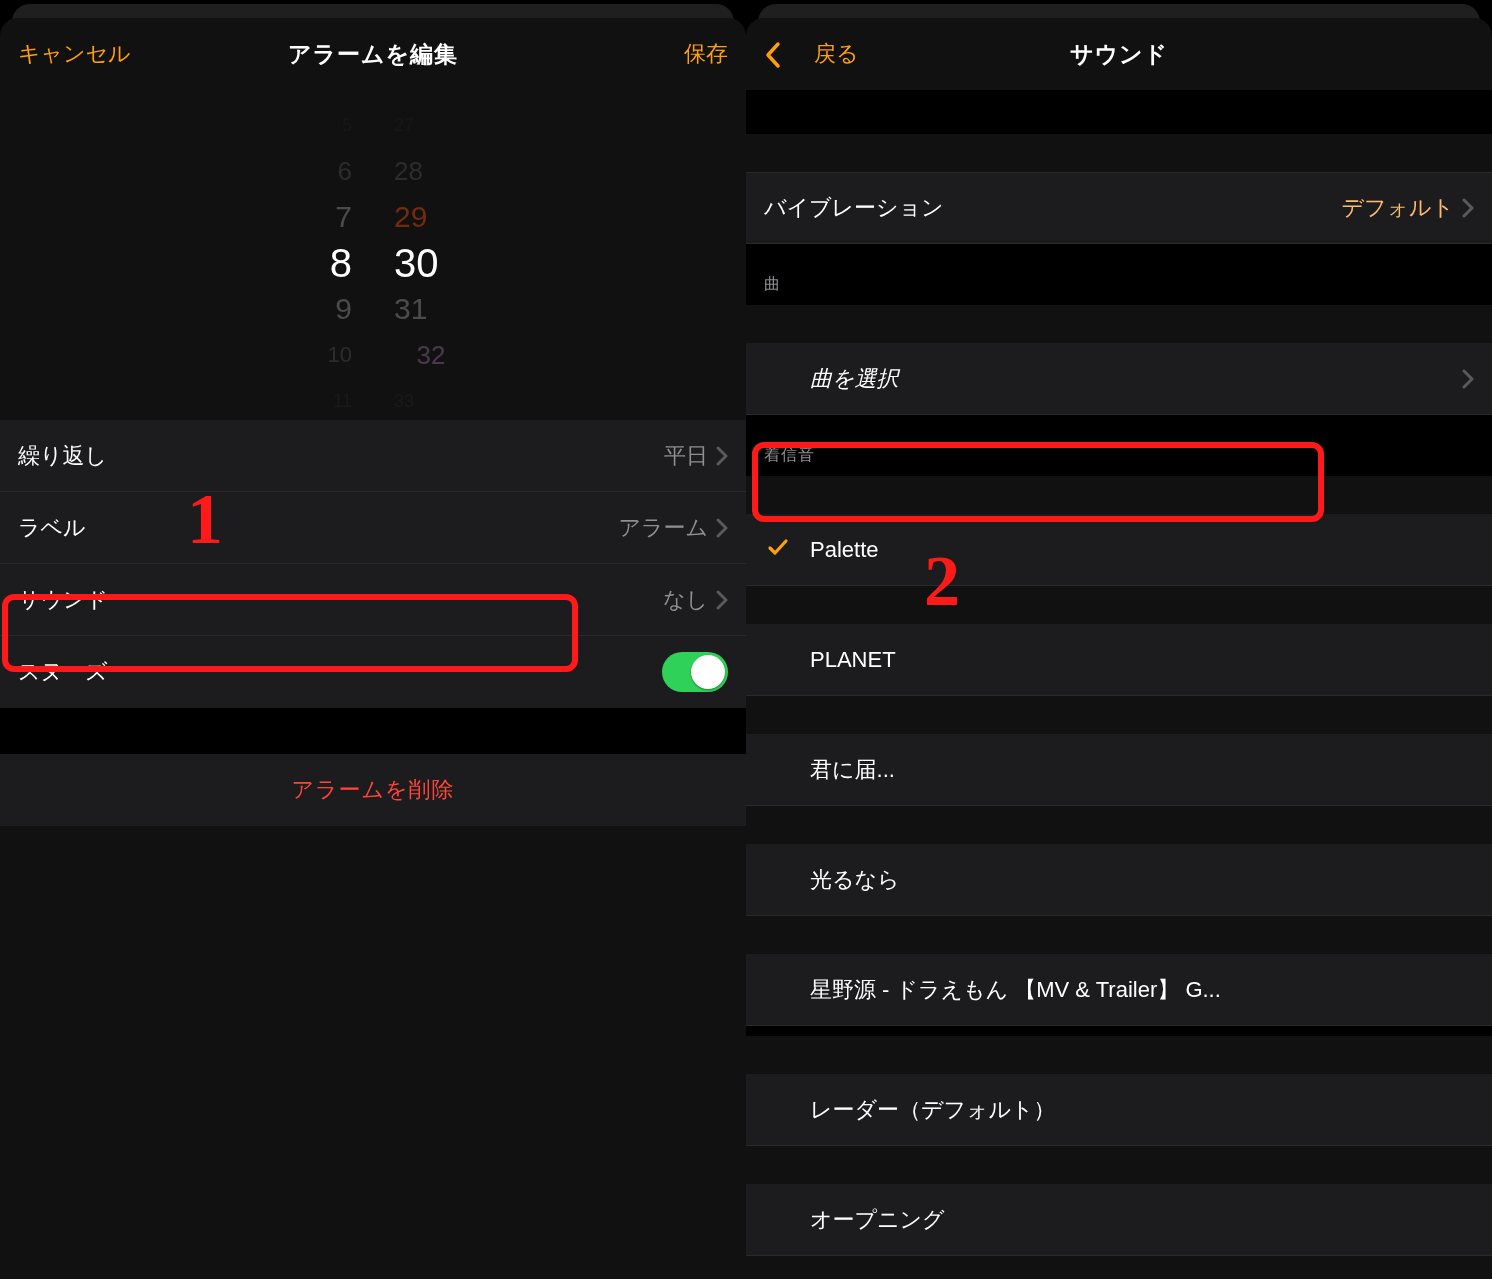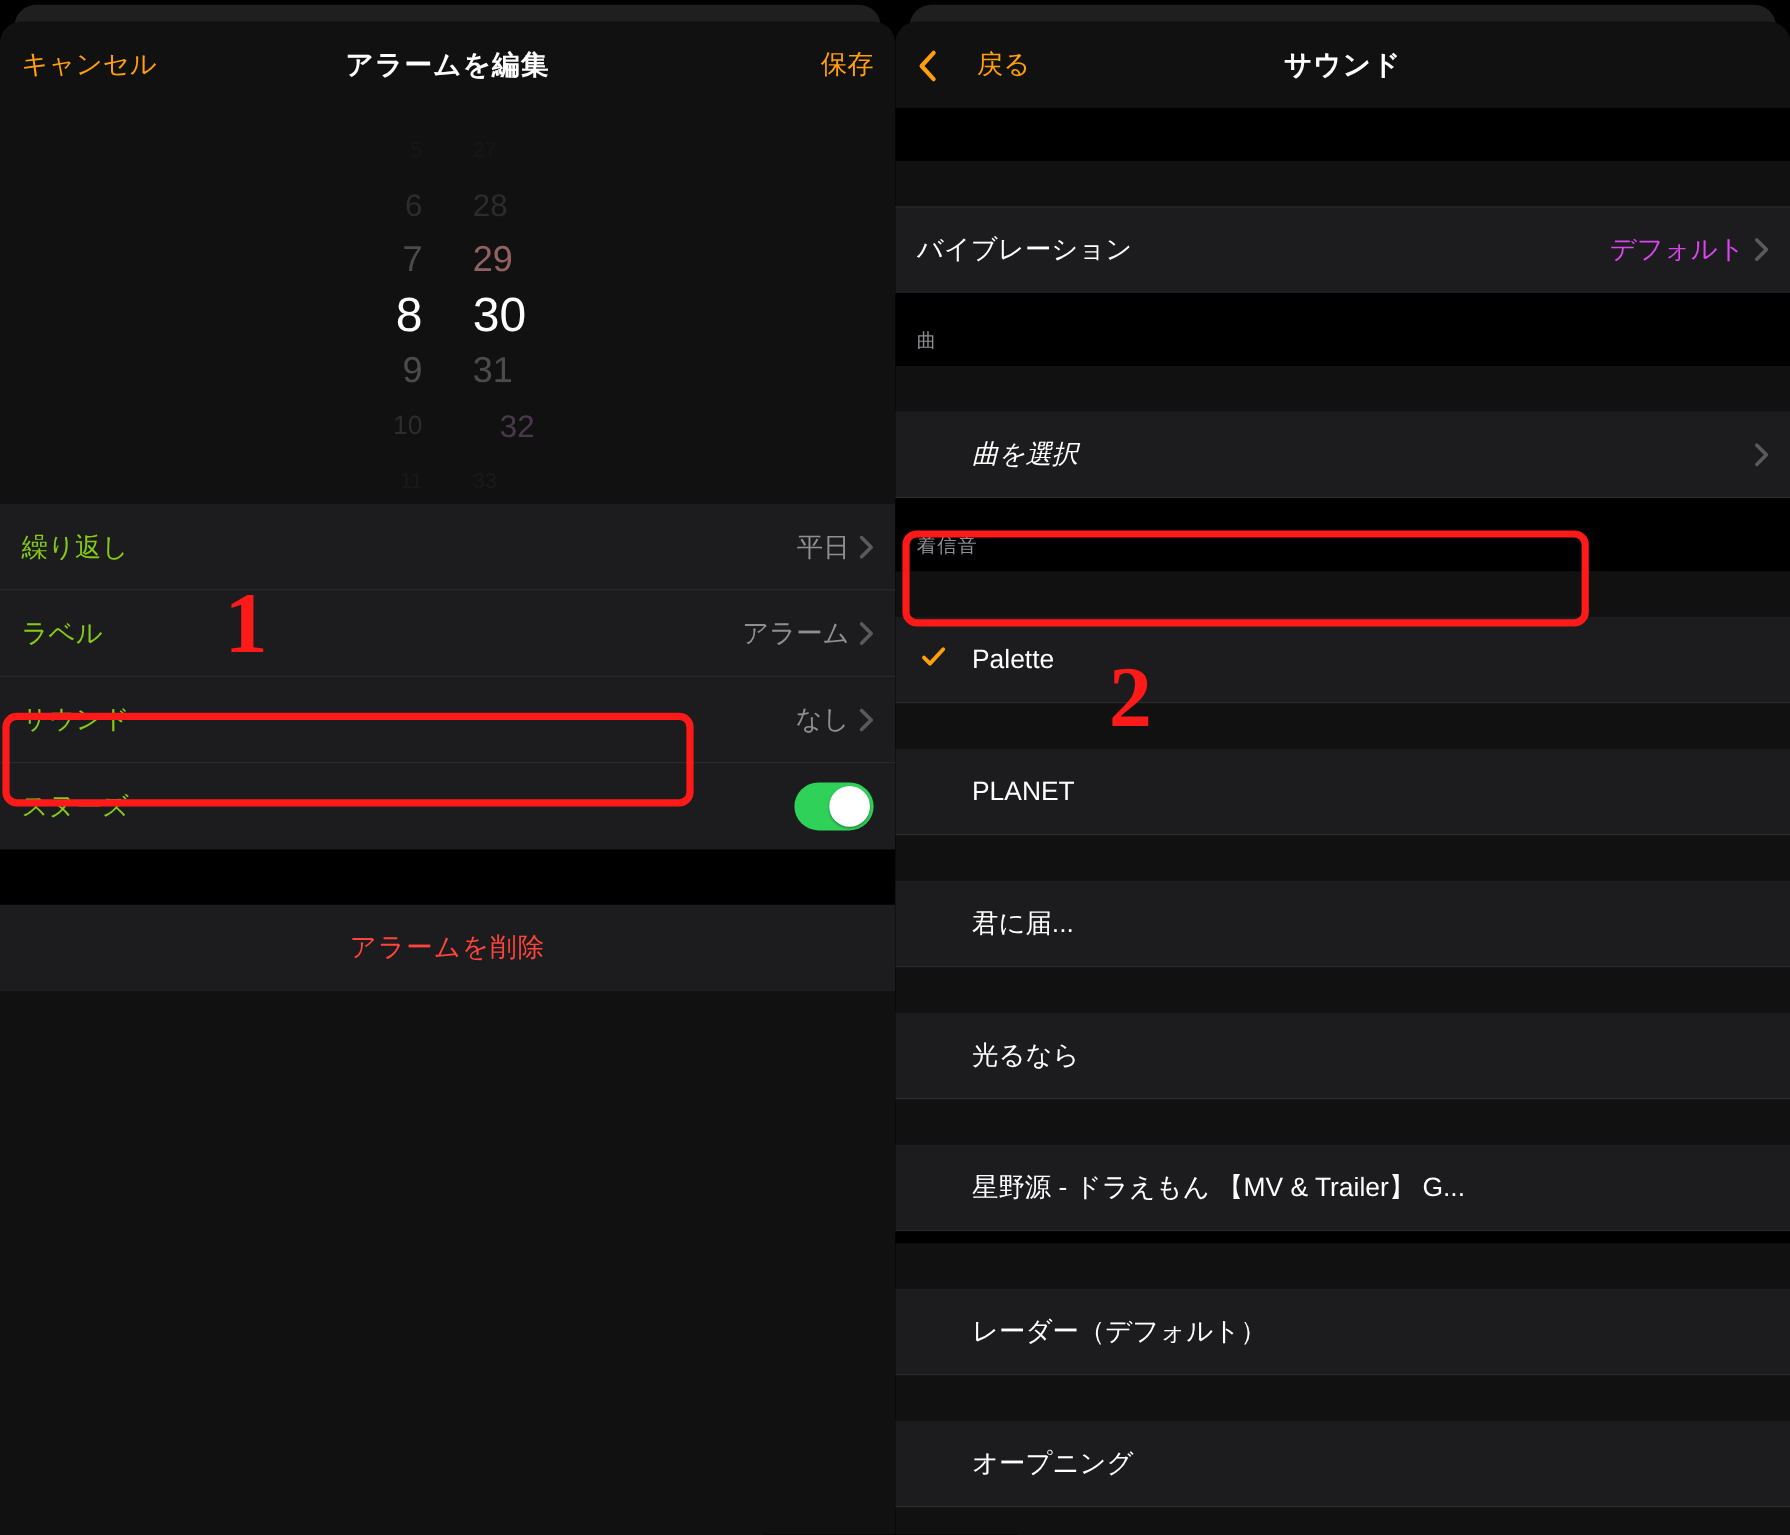--- a/index.html
+++ b/index.html
@@ -96,21 +96,21 @@
     .row {
       display: flex;
       align-items: center;
       justify-content: space-between;
       padding: 0 18px;
       height: 72px;
       border-bottom: 0.5px solid #2a2a2c;
       font-size: 22px;
     }
     .row:last-child { border-bottom: none; }
-    .row .label { color: #84cc16; }
+    .row .label { color: #ffffff; }
     .row .val {
       color: #8e8e93;
       display: inline-flex;
       align-items: center;
       font-size: 22px;
     }
     .chevron {
       width: 12px; height: 20px; margin-left: 8px;
     }
     .chevron path { stroke: #5a5a5e; stroke-width: 3; fill: none; stroke-linecap: round; stroke-linejoin: round;}
@@ -210,21 +210,21 @@
           <div class="wheel-row" style="top: 48px; color: rgb(124, 124, 124); opacity: 0.25; font-size: 26px; line-height: 46px; text-align: right; padding-left: 0px; padding-right: 6px;">6</div>
           <div class="wheel-row" style="top: 94px; color: rgb(124, 124, 124); opacity: 0.55; font-size: 30px; line-height: 46px; text-align: right; padding-left: 0px; padding-right: 6px;">7</div>
           <div class="wheel-row" style="top: 140px; color: rgb(255, 255, 255); opacity: 1; font-size: 40px; line-height: 46px; text-align: right; padding-left: 0px; padding-right: 6px;">8</div>
           <div class="wheel-row" style="top: 186px; color: rgb(124, 124, 124); opacity: 0.55; font-size: 30px; line-height: 46px; text-align: right; padding-left: 0px; padding-right: 6px;">9</div>
           <div class="wheel-row" style="top: 232px; color: rgb(124, 124, 124); opacity: 0.25; font-size: 22px; line-height: 46px; text-align: right; padding-left: 0px; padding-right: 6px;">10</div>
           <div class="wheel-row" style="top: 278px; color: rgb(124, 124, 124); opacity: 0.08; font-size: 18px; line-height: 46px; text-align: right; padding-left: 0px; padding-right: 6px;">11</div>
         </div>
       <div class="wheel-col min" id="wheel-min">
           <div class="wheel-row" style="top: 2px; color: rgb(124, 124, 124); opacity: 0.05; font-size: 18px; line-height: 46px; text-align: left; padding-left: 6px; padding-right: 0px;">27</div>
           <div class="wheel-row" style="top: 48px; color: rgb(124, 124, 124); opacity: 0.25; font-size: 26px; line-height: 46px; text-align: left; padding-left: 6px; padding-right: 0px;">28</div>
-          <div class="wheel-row" style="top: 94px; color: #fca5a5; opacity: 0.55; font-size: 30px; line-height: 46px; text-align: left; padding-left: 6px; padding-right: 0px;">29</div>
+          <div class="wheel-row" style="top: 94px; color: #c2410c; opacity: 0.55; font-size: 30px; line-height: 46px; text-align: left; padding-left: 6px; padding-right: 0px;">29</div>
           <div class="wheel-row" style="top: 140px; color: rgb(255, 255, 255); opacity: 1; font-size: 40px; line-height: 46px; text-align: left; padding-left: 6px; padding-right: 0px;">30</div>
           <div class="wheel-row" style="top: 186px; color: rgb(124, 124, 124); opacity: 0.55; font-size: 30px; line-height: 46px; text-align: left; padding-left: 6px; padding-right: 0px;">31</div>
           <div class="wheel-row" style="top: 232px; color: #f0abfc; opacity: 0.25; font-size: 26px; line-height: 46px; text-align: center; padding-left: 6px; padding-right: 0px;">32</div>
           <div class="wheel-row" style="top: 278px; color: rgb(124, 124, 124); opacity: 0.08; font-size: 18px; line-height: 46px; text-align: left; padding-left: 6px; padding-right: 0px;">33</div>
         </div>
     </div>
 
     <div class="group">
       <div class="row">
         <span class="label">繰り返し</span>
@@ -279,21 +279,21 @@
         <span>戻る</span>
       </span>
       <span class="title">サウンド</span>
       <span style="width:60px"></span>
     </div>
 
     <div style="height:44px; background:#000"></div>
 
     <div class="sound-row" style="border-top:0.5px solid #2a2a2c; padding-left:18px;">
       <span class="txt">バイブレーション</span>
-      <span class="val" style="color:#d946ef; display:inline-flex; align-items:center;">
+      <span class="val" style="color:#fdba74; display:inline-flex; align-items:center;">
         <span>デフォルト</span>
         <svg class="chevron" viewBox="0 0 12 20">
             <path d="M2 2 L10 10 L2 18"></path>
           </svg>
       </span>
     </div>
 
     <div class="section-header">曲</div>
 
     <div class="sound-row indent">

